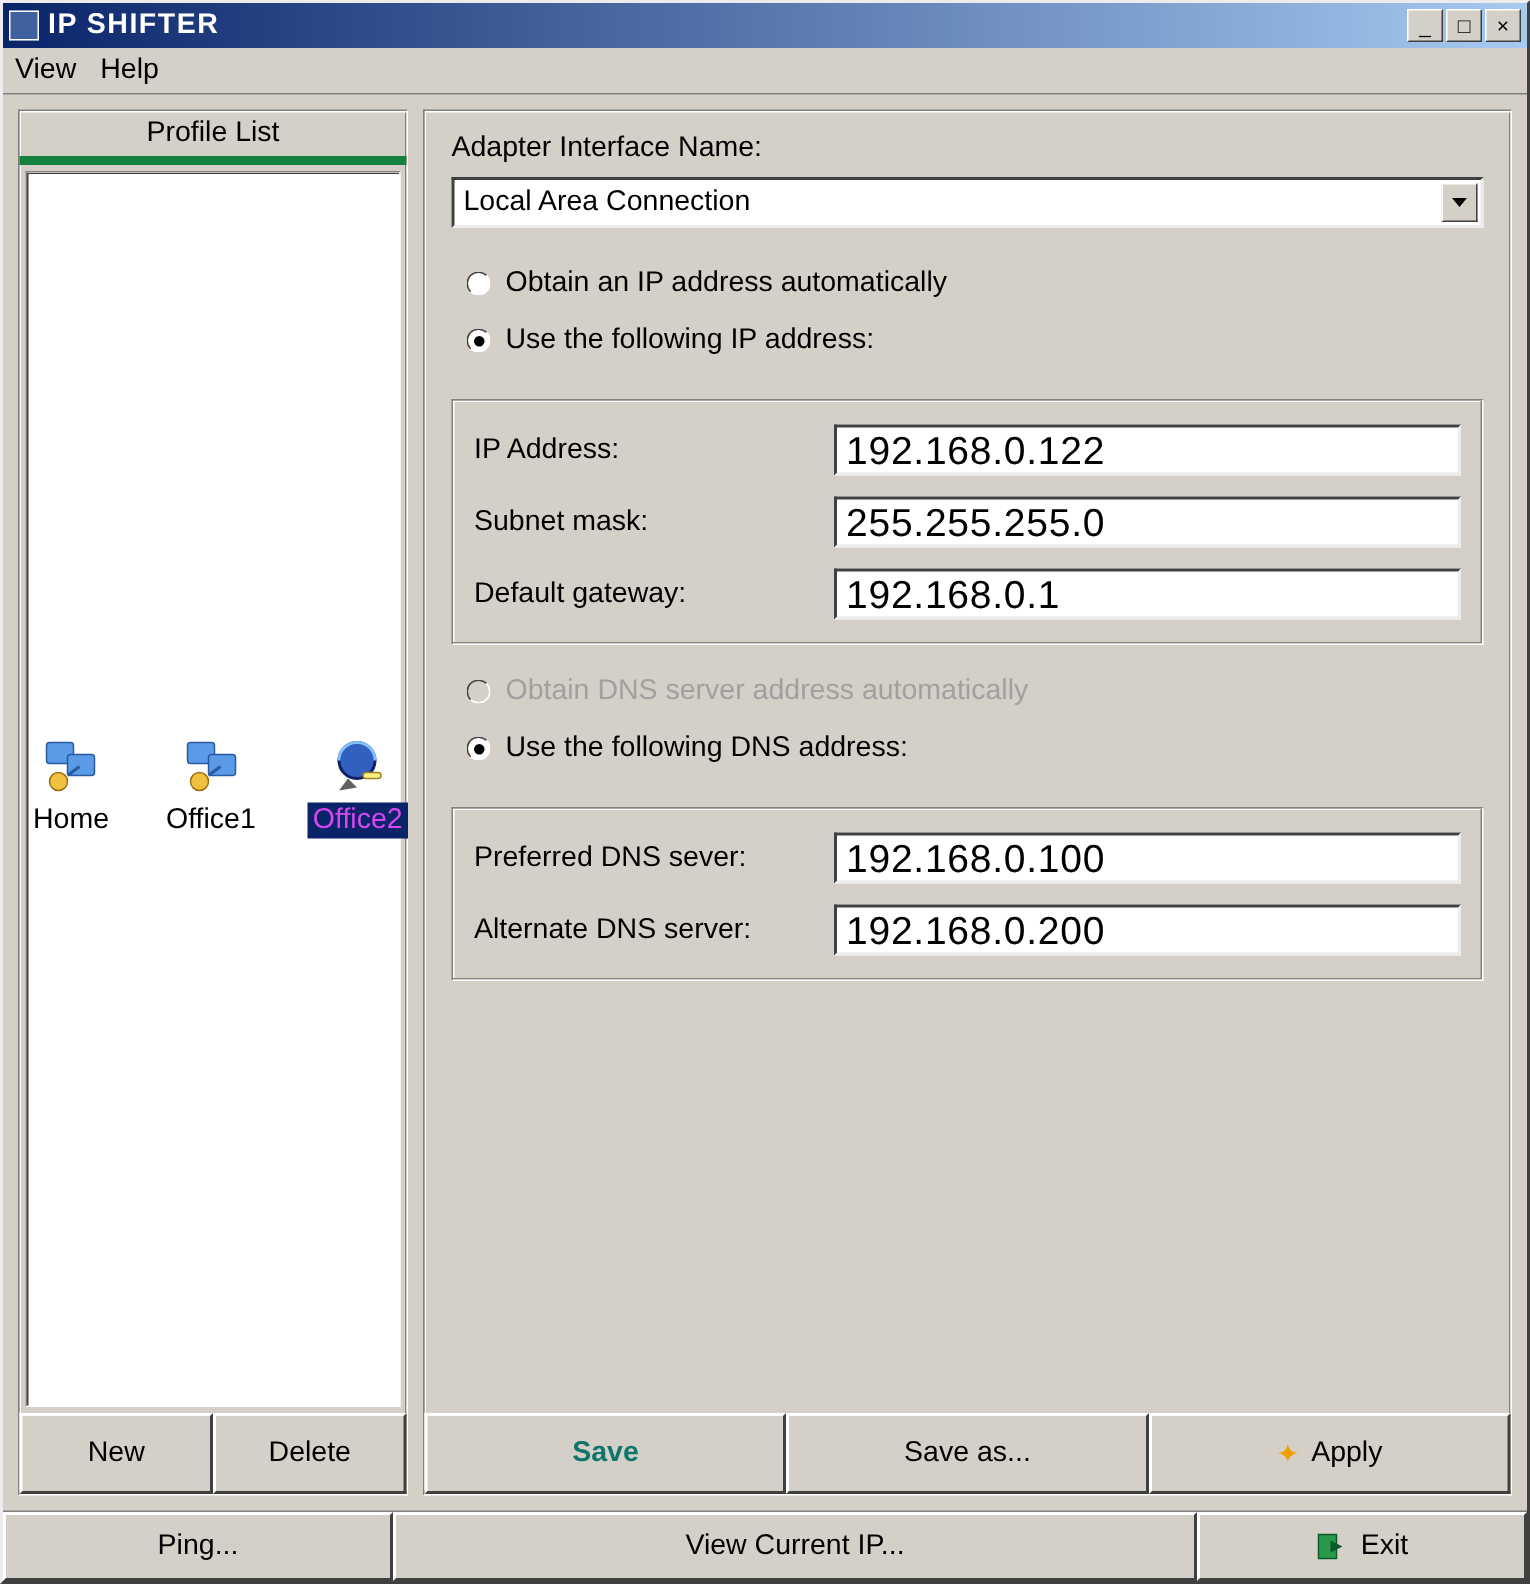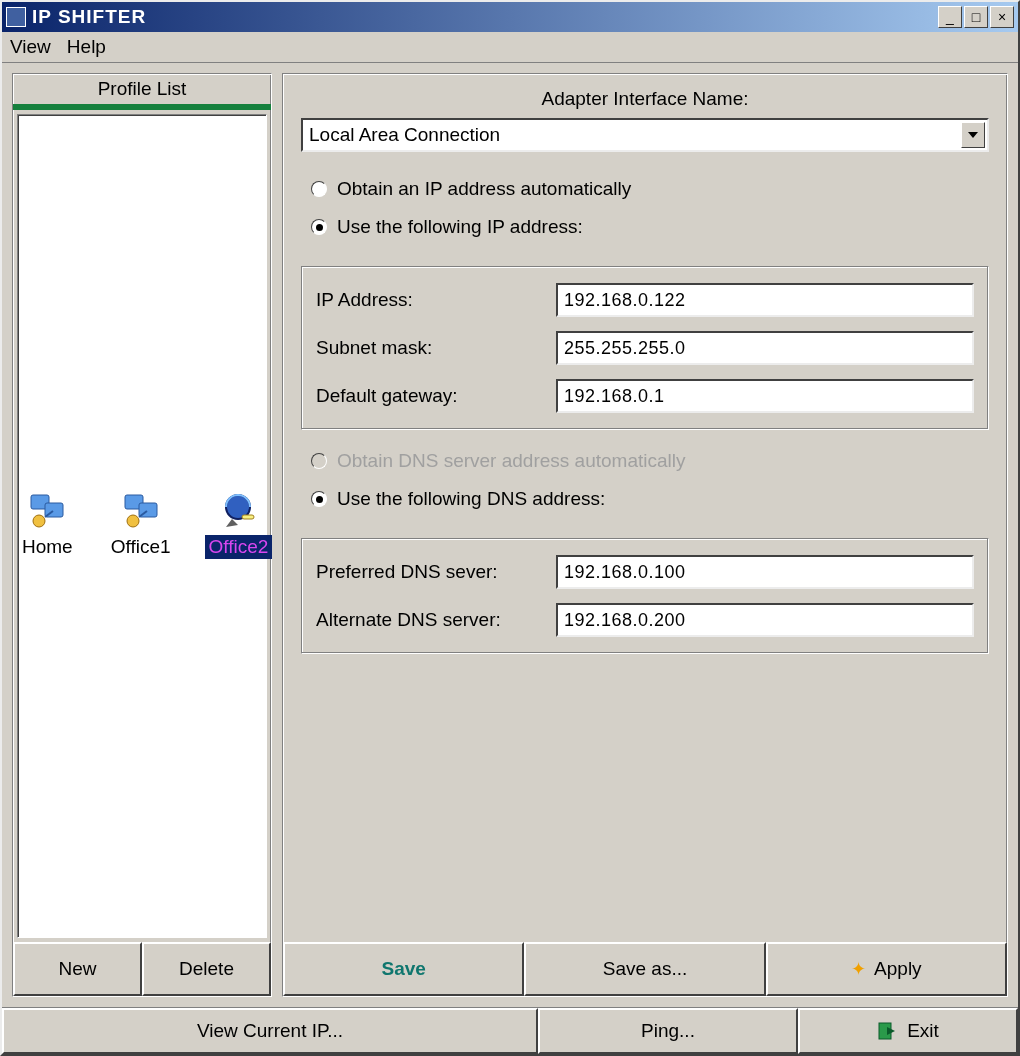--- a/index.html
+++ b/index.html
@@ -134,21 +134,21 @@
   .btn.disabled { color: #0f766e; font-weight: bold; }
   .right-panel {
     flex: 1;
     display: flex;
     flex-direction: column;
   }
   .right-body {
     flex: 1;
     padding: 14px 18px 6px 18px;
   }
-  .label-text { margin-bottom: 8px; text-align: center; }
+  .label-text { margin-bottom: 8px; }
   .dropdown {
     width: 100%;
     height: 34px;
     background: #fff;
     border-top: 2px solid #404040;
     border-left: 2px solid #404040;
     border-right: 2px solid #ececec;
     border-bottom: 2px solid #ececec;
     display: flex;
     align-items: center;
@@ -206,21 +206,21 @@
   .text-input {
     flex: 1;
     height: 34px;
     background: #fff;
     border-top: 2px solid #404040;
     border-left: 2px solid #404040;
     border-right: 2px solid #ececec;
     border-bottom: 2px solid #ececec;
     padding: 0 6px;
     font-family: inherit;
-    font-size: 18px;
+    font-size: 26px;
     letter-spacing: 0.5px;
     display: flex; align-items: center;
   }
   .bottom-bar {
     display: flex;
     border-top: 1px solid #808080;
   }
   .bottom-bar .btn { padding: 10px 0; flex: 0 0 auto; }
   #btn-ping { width: 260px; }
   #btn-view-ip { flex: 1; }
@@ -350,22 +350,22 @@
         <div class="btn" style="flex:1">Save as...</div>
         <div class="btn" style="flex:1">
           <span class="icon-yellow">✦</span>
           <span>Apply</span>
         </div>
       </div>
     </div>
   </div>
 
   <div class="bottom-bar">
+    <div class="btn" id="btn-ping">Ping...</div>
     <div class="btn" id="btn-view-ip">View Current IP...</div>
-    <div class="btn" id="btn-ping">Ping...</div>
     <div class="btn" id="btn-exit">
       <svg width="22" height="20" viewBox="0 0 22 20">
         <rect x="2" y="2" width="12" height="16" fill="#2a9a4a" stroke="#0a5a2a"></rect>
         <path d="M10 6 L18 10 L10 14 Z" fill="#0a5a2a"></path>
       </svg>
       <span>Exit</span>
     </div>
   </div>
 </div>
 

